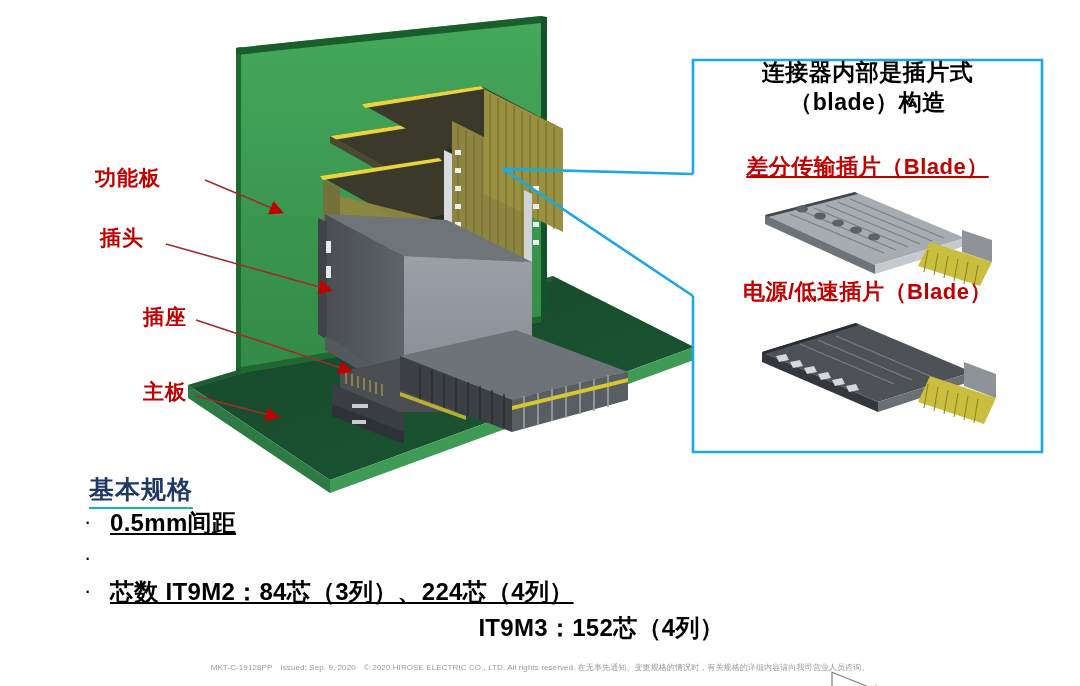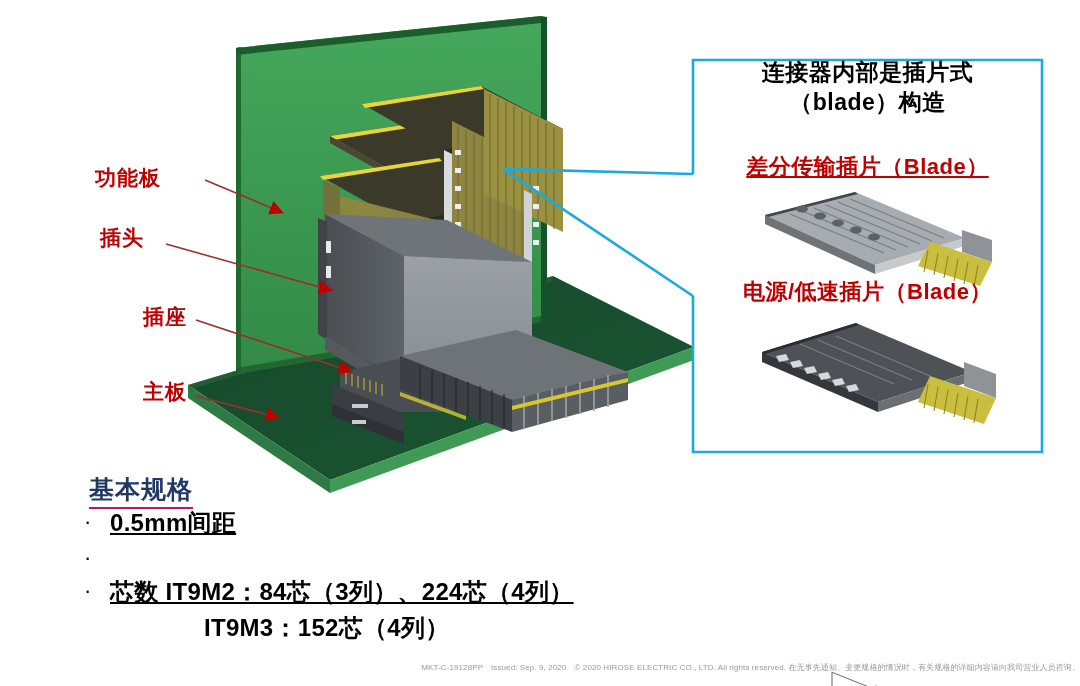--- a/index.html
+++ b/index.html
@@ -32,40 +32,40 @@
     color:#C00000;font-weight:bold;font-size:22px;letter-spacing:.5px;
     white-space:nowrap;
   }
   #head-diff {top:152px;text-decoration:underline;}
   #head-power{top:277px;}
 
   
   .spec-title{
     position:absolute;left:89px;top:473px;color:#1F3864;
     font-weight:bold;font-size:25px;letter-spacing:1px;
-    border-bottom:2px solid #be185d;padding-bottom:1px;
+    border-bottom:2px solid #14b8a6;padding-bottom:1px;
   }
   .spec-list{position:absolute;left:84px;top:508px;width:640px;}
   .spec-row{display:flex;align-items:flex-start;margin-bottom:5px;}
   .spec-bullet{
     width:26px;flex:0 0 26px;color:#000;font-size:22px;
     line-height:1.28;text-align:left;
   }
   .spec-text{
     color:#000;font-weight:bold;font-size:24px;line-height:1.28;
     letter-spacing:.3px;white-space:nowrap;text-decoration:underline;
   }
   .spec-sub{
     margin-left:120px;color:#000;font-weight:bold;font-size:24px;
-    line-height:1.28;letter-spacing:.3px;white-space:nowrap;
+    line-height:1.28;letter-spacing:.3px;white-space:nowrap;text-align:right;
   }
 
   
   .footer{
-    position:absolute;left:0;top:662px;width:1080px;text-align:right;
+    position:absolute;left:0;top:662px;width:1080px;text-align:center;
     color:#9a9a9a;font-size:8px;letter-spacing:.1px;white-space:nowrap;
   }
 </style>
 </head>
 <body>
 
 <div class="stage">
 
   <svg class="art" viewBox="0 0 1080 686">
     <defs>

